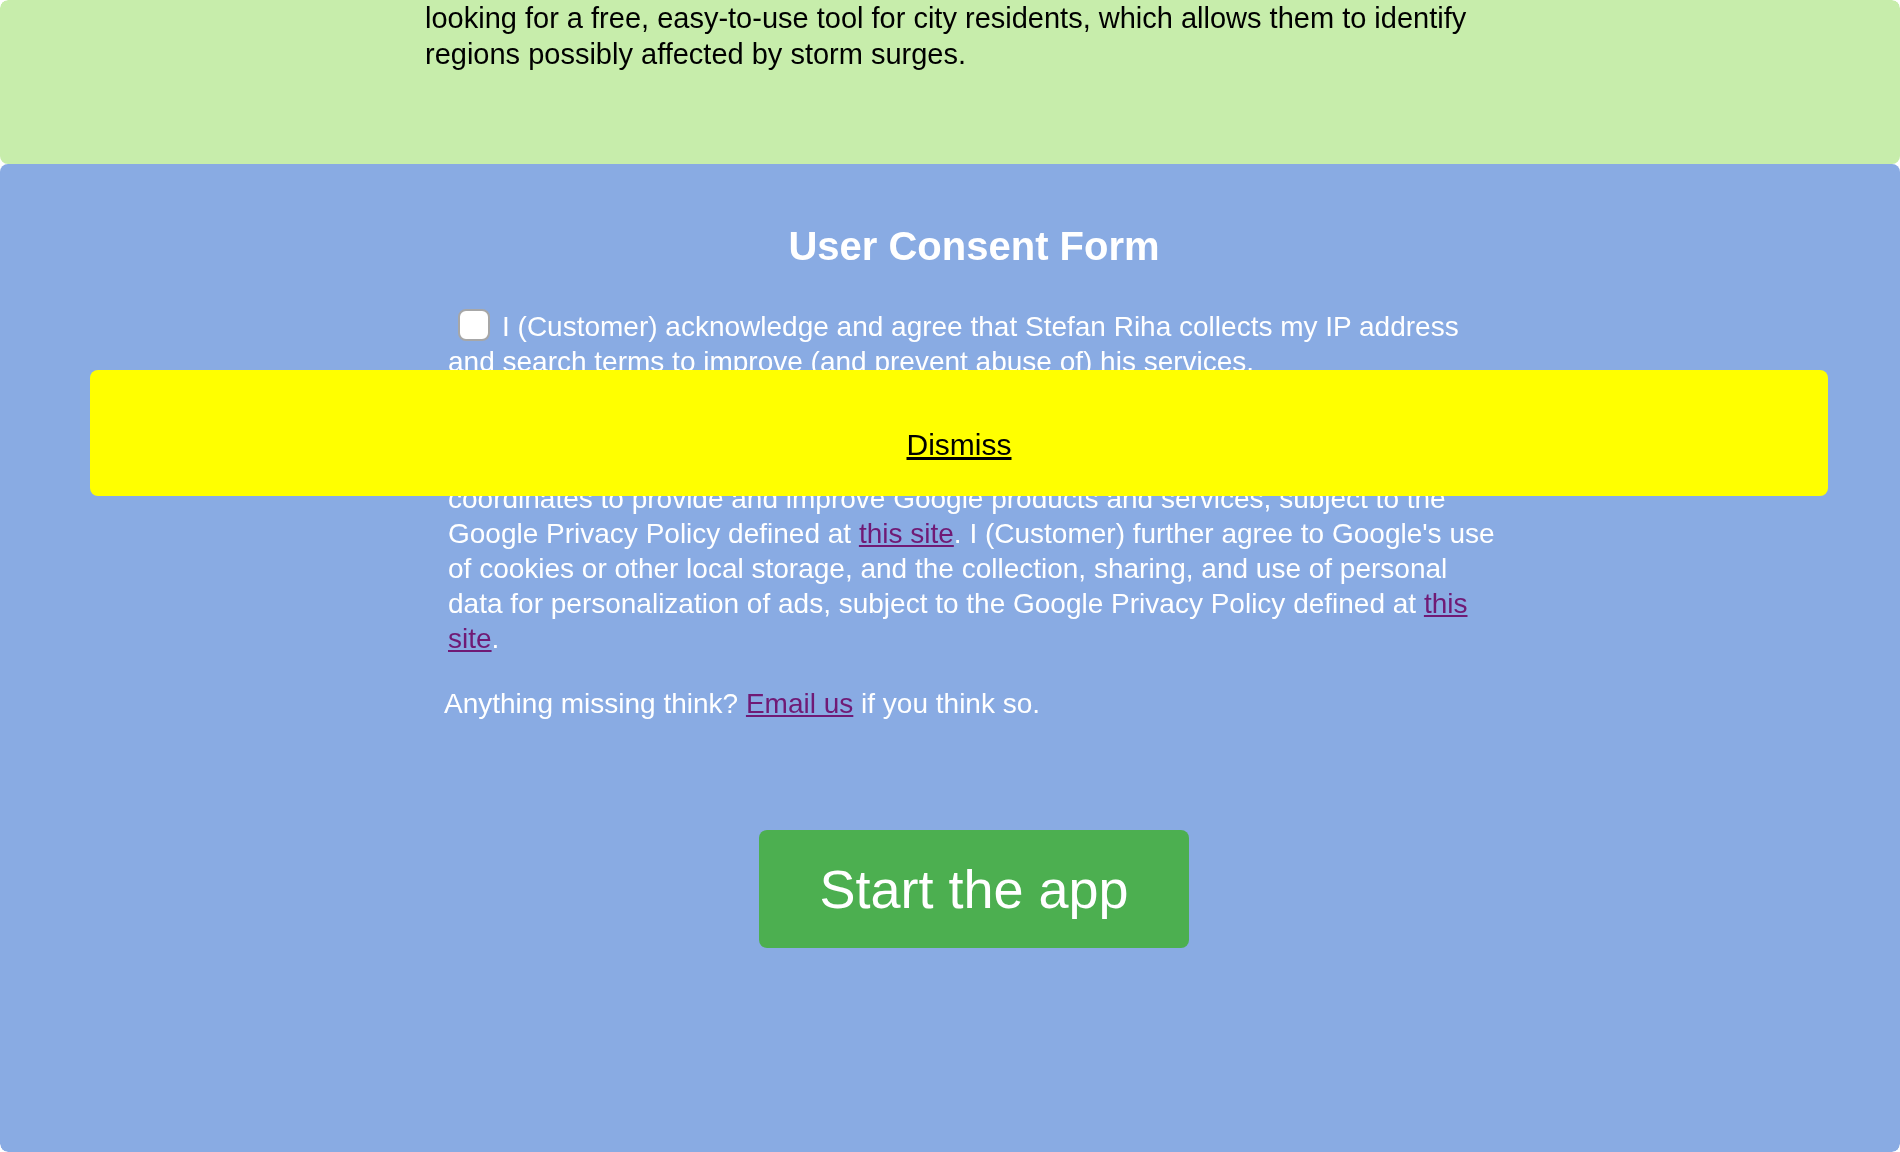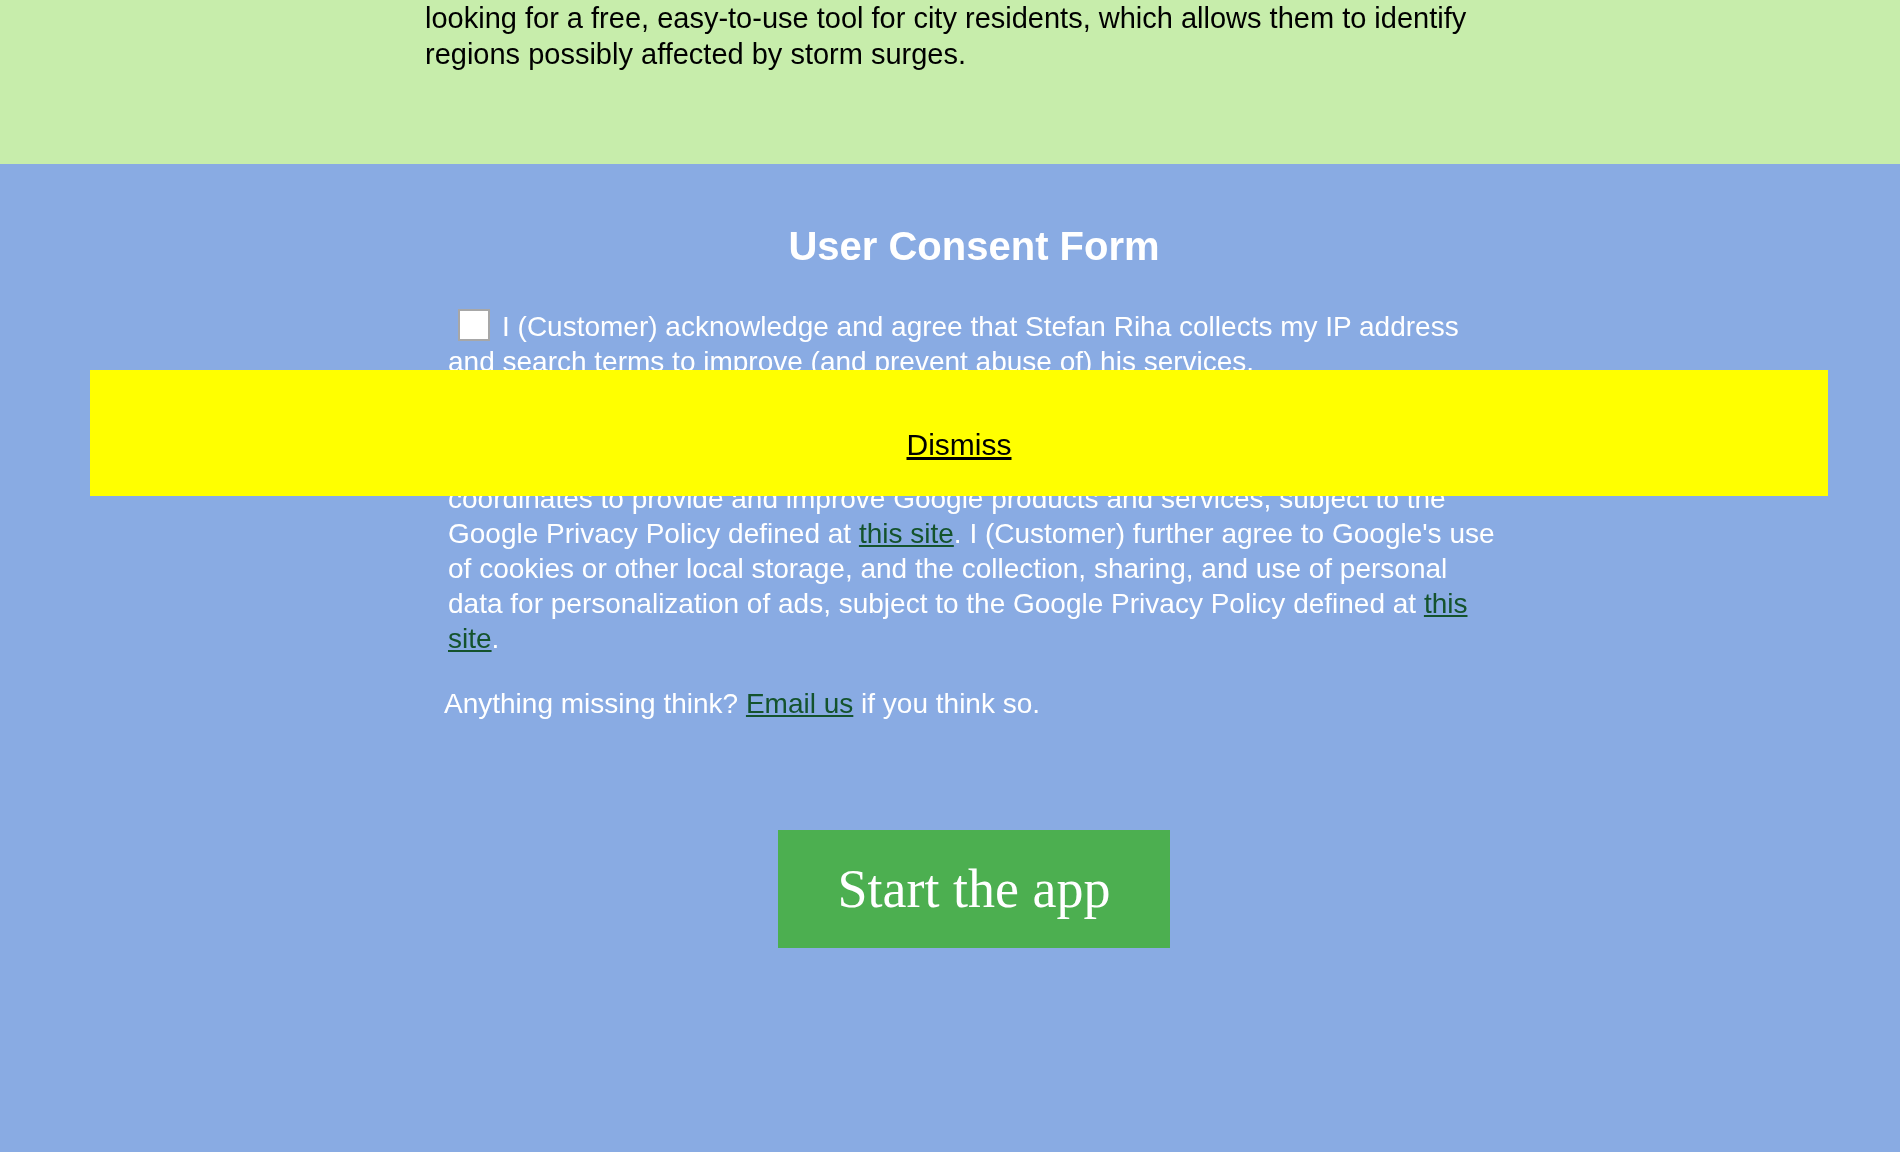--- a/index.html
+++ b/index.html
@@ -1,15 +1,15 @@
 <!DOCTYPE html>
 <html><head>
 <meta charset="utf-8">
 <style>
-  * { box-sizing: border-box; }
+  * { box-sizing: border-box; border-radius: 8px; }
   html, body {
     margin: 0;
     padding: 0;
     font-family: Arial, Helvetica, sans-serif;
     background: #fff;
   }
   .wrap {
     width: 1900px;
     height: 1152px;
     position: relative;
@@ -61,38 +61,38 @@
     vertical-align: top;
     margin-right: 12px;
     margin-left: 14px;
     float: left;
   }
   .para .text {
     display: block;
     margin-left: 4px;
   }
   a.link {
-    color: #14532d;
+    color: #701a75;
   }
   .missing {
     font-size: 28px;
     color: #fff;
     margin-top: 8px;
   }
   .start-btn {
     display: block;
     margin: 110px auto 0 auto;
     background: #4caf50;
     color: #fff;
     border: none;
     font-size: 54px;
     font-weight: 400;
     padding: 28px 60px;
     cursor: pointer;
-    font-family: Liberation Serif, serif;
+    font-family: Liberation Sans, sans-serif;
   }
   .overlay {
     position: absolute;
     left: 90px;
     right: 72px;
     top: 370px;
     background: #ffff00;
     text-align: center;
     padding: 30px 20px 34px 20px;
     z-index: 10;

